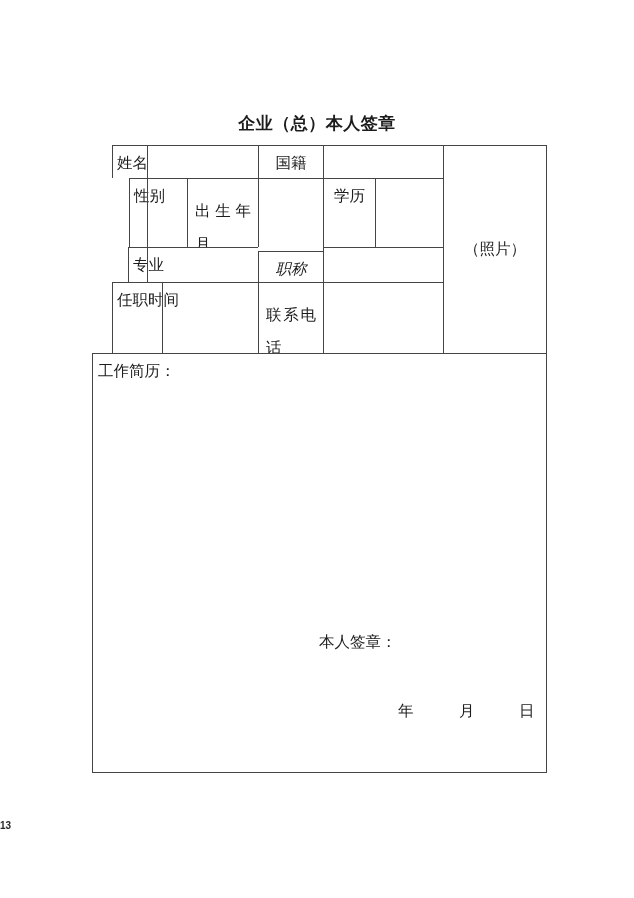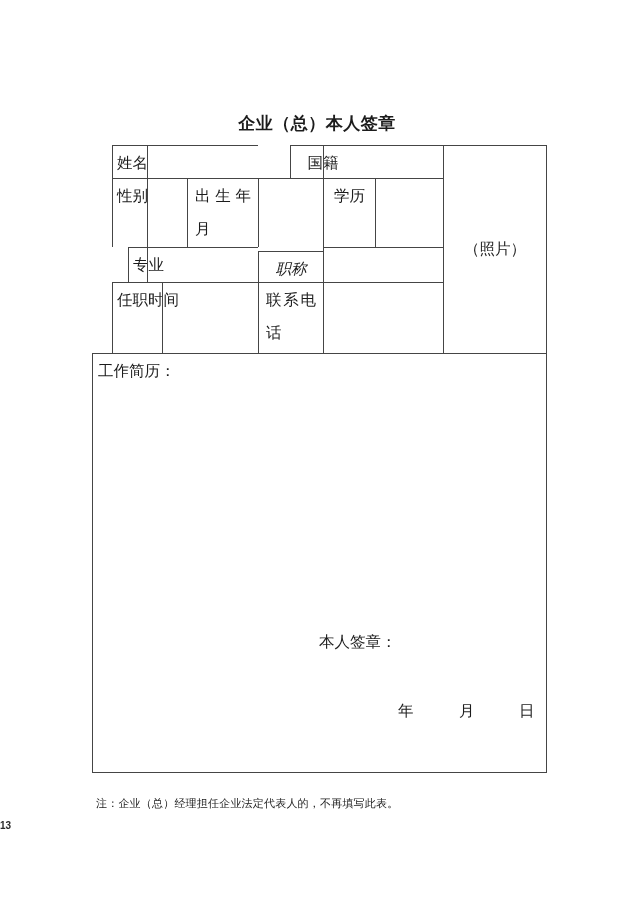--- a/index.html
+++ b/index.html
@@ -38,21 +38,21 @@
     font-size: 15.5px;
     line-height: 33px;
     overflow: hidden;
   }
   .lbl-left   { padding-left: 4px; margin-left: 20px; }
   .lbl-center { text-align: center; }
   .lbl-just   {
     text-align: justify;
     text-justify: inter-character;
     text-align-last: left;
-    padding: 0 7px;
+    padding: 15px 7px;
   }
   .photo-cell {
     border-right: 1px solid #454545;
     display: flex;
     align-items: center;
     justify-content: center;
     line-height: normal;
   }
   .resume-cell {
     border-right: 1px solid #454545;
@@ -92,24 +92,24 @@
 <body>
 
 <div class="page">
 
   <div class="doc-title">企业（总）本人签章</div>
 
   <div class="form-table">
 
     <div class="cell lbl-left" style="left:0;   top:0;   width:55px;  height:33px;">姓名</div>
     <div class="cell" style="left:55px; top:0;  width:111px; height:33px;"></div>
-    <div class="cell lbl-center" style="left:166px;top:0;  width:65px;  height:33px;margin-left:32px;">国籍</div>
+    <div class="cell lbl-center" style="left:166px;top:0;  width:65px;  height:33px;">国籍</div>
     <div class="cell" style="left:231px;top:0;  width:120px; height:33px;"></div>
 
-    <div class="cell lbl-left" style="left:0;   top:33px; width:55px; height:69px;">性别</div>
+    <div class="cell lbl-left" style="left:17px;   top:33px; width:55px; height:69px;">性别</div>
     <div class="cell" style="left:55px; top:33px;width:40px; height:69px;"></div>
     <div class="cell lbl-just" style="left:95px; top:33px;width:71px; height:69px;">出生年月</div>
     <div class="cell" style="left:166px;top:33px;width:65px; height:69px;"></div>
     <div class="cell lbl-center" style="left:231px;top:33px;width:52px; height:69px;">学历</div>
     <div class="cell" style="left:283px;top:33px;width:68px; height:69px;"></div>
 
     <div class="cell lbl-left" style="left:16px;   top:102px;width:55px; height:35px;">专业</div>
     <div class="cell" style="left:55px; top:102px;width:111px;height:35px;"></div>
     <div class="cell lbl-center" style="left:166px;top:106px;width:65px; height:35px;font-style:italic;">职称</div>
     <div class="cell" style="left:231px;top:102px;width:120px;height:35px;"></div>
@@ -126,17 +126,16 @@
       <span class="date-part date-month">月</span>
       <span class="date-part date-day">日</span>
     </div>
 
     <div class="cell photo-cell" style="left:351px;top:0;   width:104px;height:208px;">
       <span>（照片）</span>
     </div>
 
   </div>
 
-  <div class="doc-note">注：企业（总）经理担任企业法定代表人的，不再填写此表。</div>
 
   <div class="page-number">13</div>
 
 </div>
 
 </body></html>

